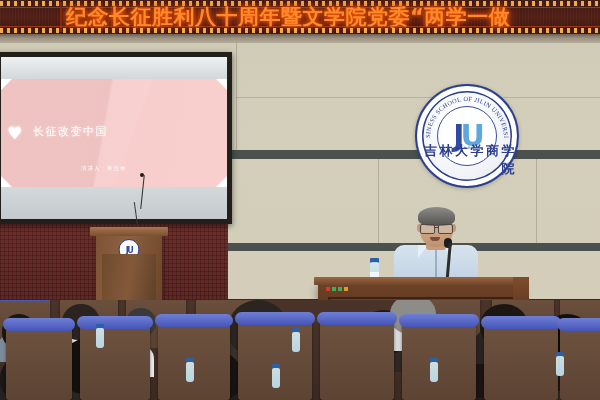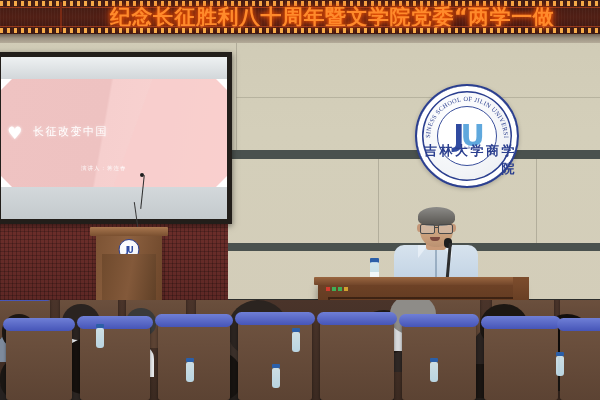--- a/index.html
+++ b/index.html
@@ -54,21 +54,20 @@
     text-shadow:0 0 3px #ff7a11,0 0 6px rgba(255,100,0,.7);
     white-space:nowrap;
   }
   .led-divider{position:absolute;left:60px;top:2px;width:2px;height:30px;background:#7a2a14;}
 
   .led-title{
     position:absolute;left:66px;top:1px;height:32px;
     display:flex;align-items:center;
     color:#ff8a2b;font-size:21px;font-weight:bold;letter-spacing:.5px;white-space:nowrap;
     text-shadow:0 0 4px #ff5a00,0 0 9px rgba(255,80,0,.75),0 0 16px rgba(255,60,0,.4);
-    margin-left:44px;
   }
   .ceiling-lip{
     position:absolute;left:0;top:34px;width:600px;height:9px;
     background:linear-gradient(180deg,#6d6155 0%,#9c9282 45%,#b4ab99 100%);
   }
 
   
   .screen-frame{
     position:absolute;left:-4px;top:52px;width:236px;height:172px;
     background:#181512;border:5px solid #221e1a;box-sizing:border-box;

